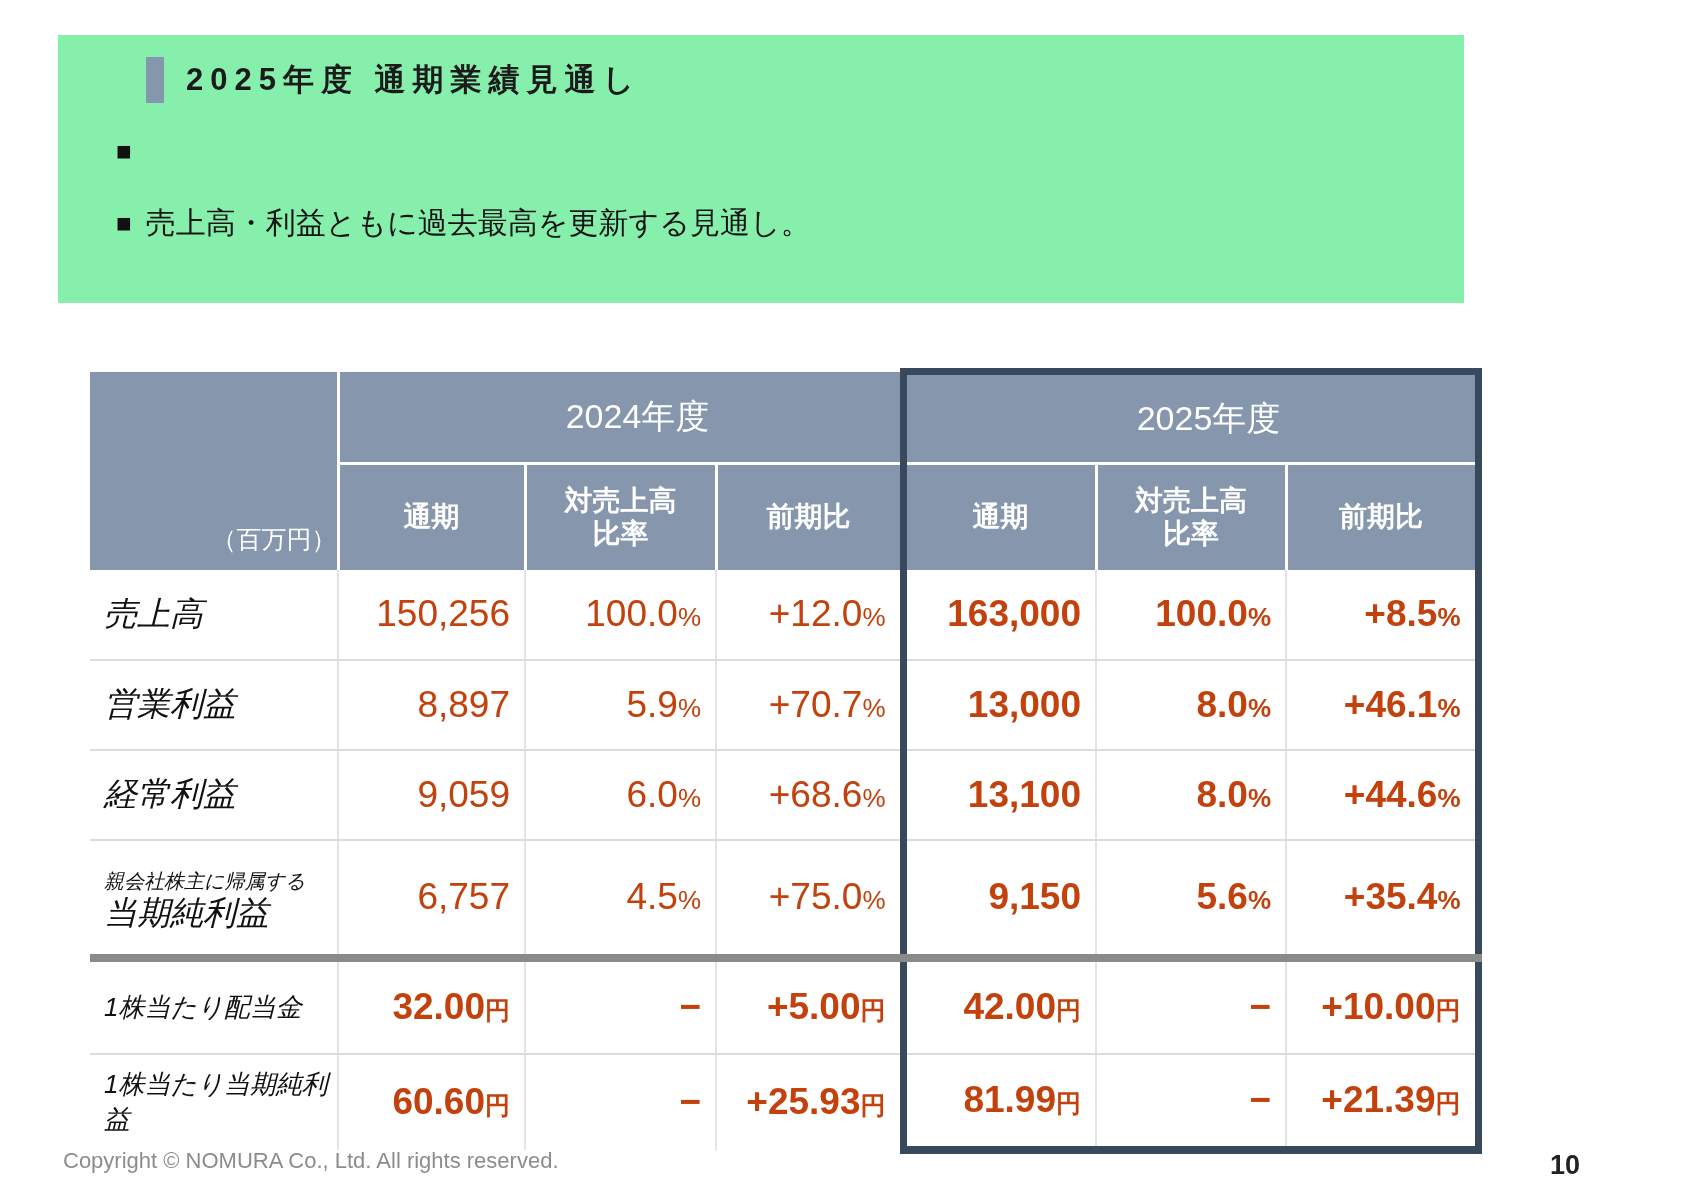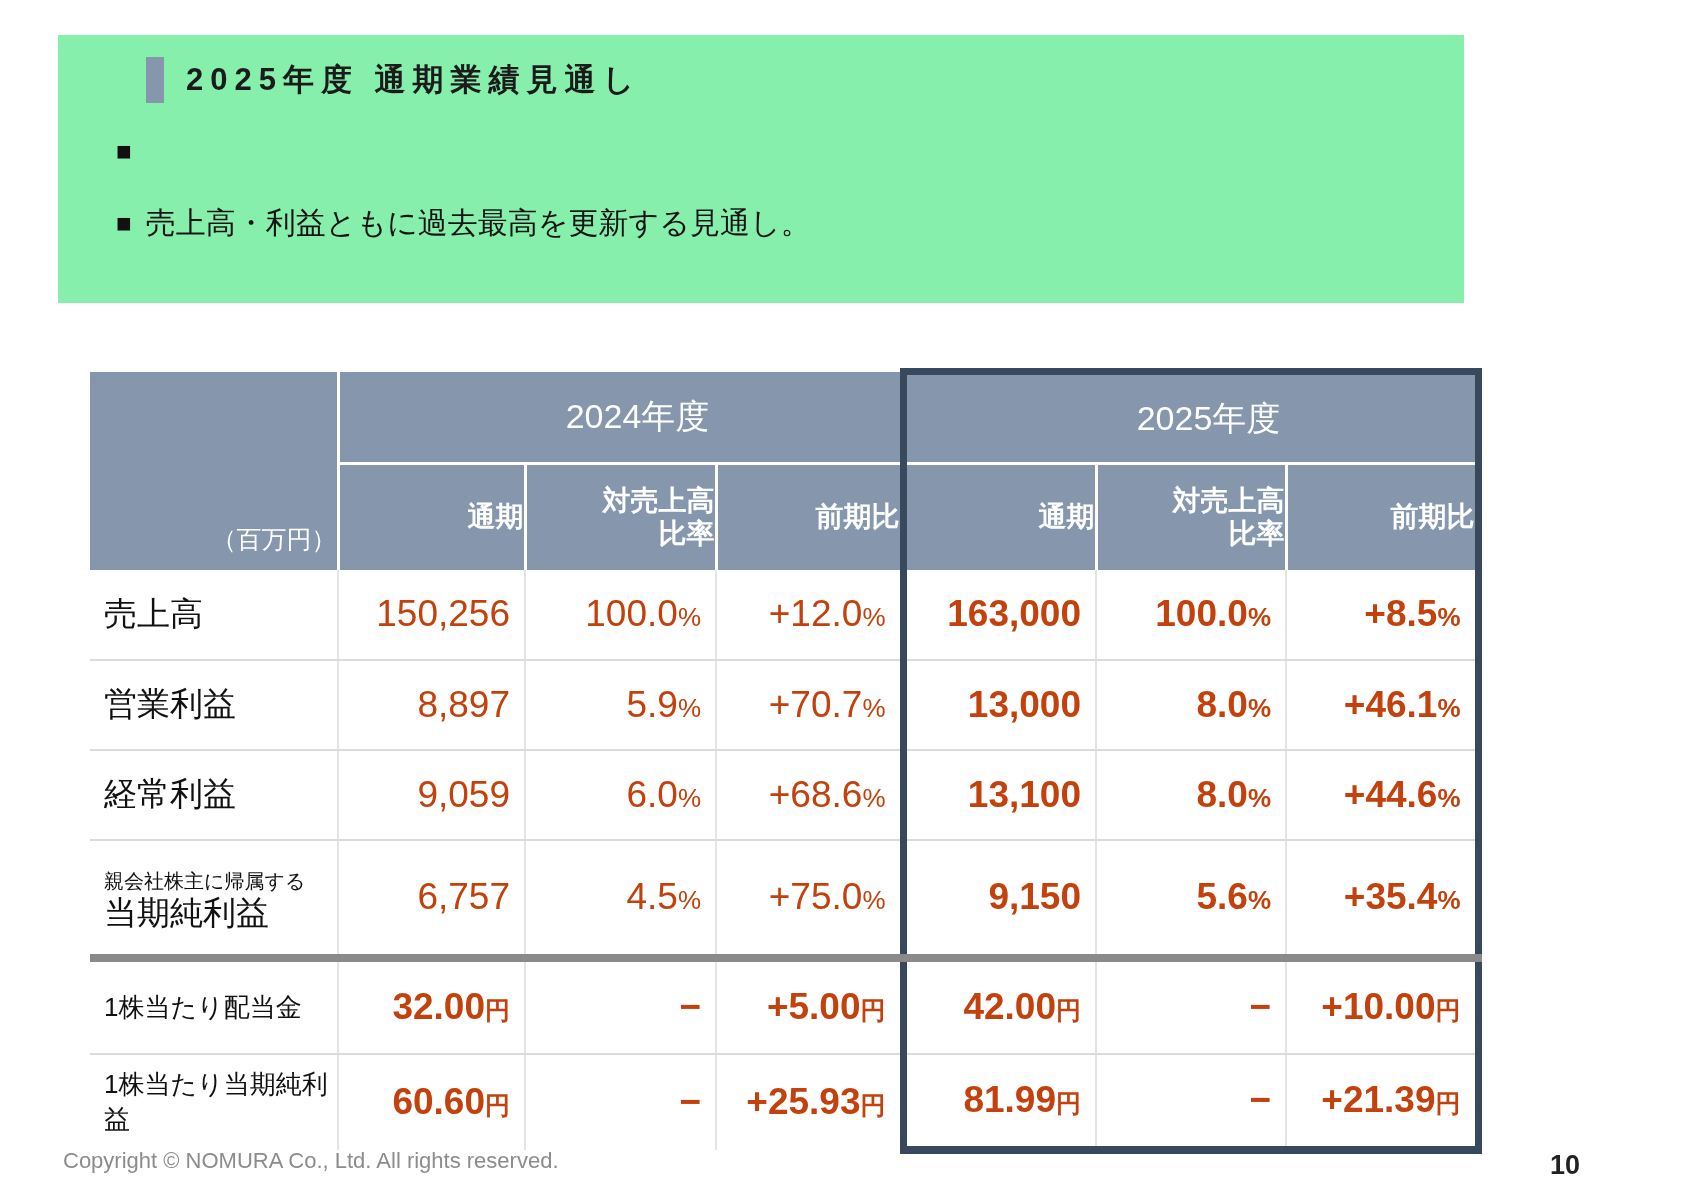--- a/index.html
+++ b/index.html
@@ -40,21 +40,21 @@
   
   .table-wrap { position:absolute; left:90px; top:368px; }
   table.fcst {
     border-collapse:collapse; table-layout:fixed; width:1388px;
     background:#fff;
   }
   .fcst th, .fcst td { padding:0; vertical-align:middle; }
 
   
   .fcst thead tr.r-year { height:92px; }
-  .fcst thead tr.r-sub  { height:106px;text-align:right; }
+  .fcst thead tr.r-sub  { height:106px; }
   .fcst thead th { background:#8596ad; color:#ffffff; }
   th.label-head {
     text-align:right; vertical-align:bottom;
     padding:0 0 14px 18px; font-size:25px; font-weight:normal;
     border-right:3px solid #ffffff;
   }
   th.year-head { font-size:34px; font-weight:normal; border-bottom:3px solid #ffffff;padding-left:36px; }
   th.sub-head {
     font-size:28px; font-weight:bold; line-height:1.2; white-space:pre-line;
     border-left:3px solid #ffffff;
@@ -65,21 +65,21 @@
   .dk-r { border-right:7px solid #38485d !important; }
   .dk-t { border-top:7px solid #38485d !important; }
   .fcst tbody tr:last-child td.dk-b { border-bottom:8px solid #38485d !important; }
 
   
   .fcst tbody tr { height:90px; }
   .fcst tbody tr.tall { height:118px; }
   .fcst tbody tr.per-share { height:96px; }
   .fcst tbody th.row-label {
     text-align:left; font-weight:normal; padding-left:14px;
-    border-bottom:2px solid #dcdcdc; background:#fff; color:#111;
+    border-bottom:2px solid #dcdcdc; background:#fff; color:#111;font-style:italic;
   }
   .fcst tbody td {
     text-align:right; padding-right:14px; font-size:37px;
     border-bottom:2px solid #dcdcdc; border-left:2px solid #e4e4e4; color:#c2410c;
   }
   .fcst tbody tr:last-child td, .fcst tbody tr:last-child th { border-bottom:none; }
   .fcst tbody tr.sep td, .fcst tbody tr.sep th { border-bottom:8px solid #8a8a8a; }
   .lbl-lg { font-size:33px; }
   .lbl-md { font-size:26px; }
   .row-note { font-size:20px; line-height:1.15; padding-top:8px; }

